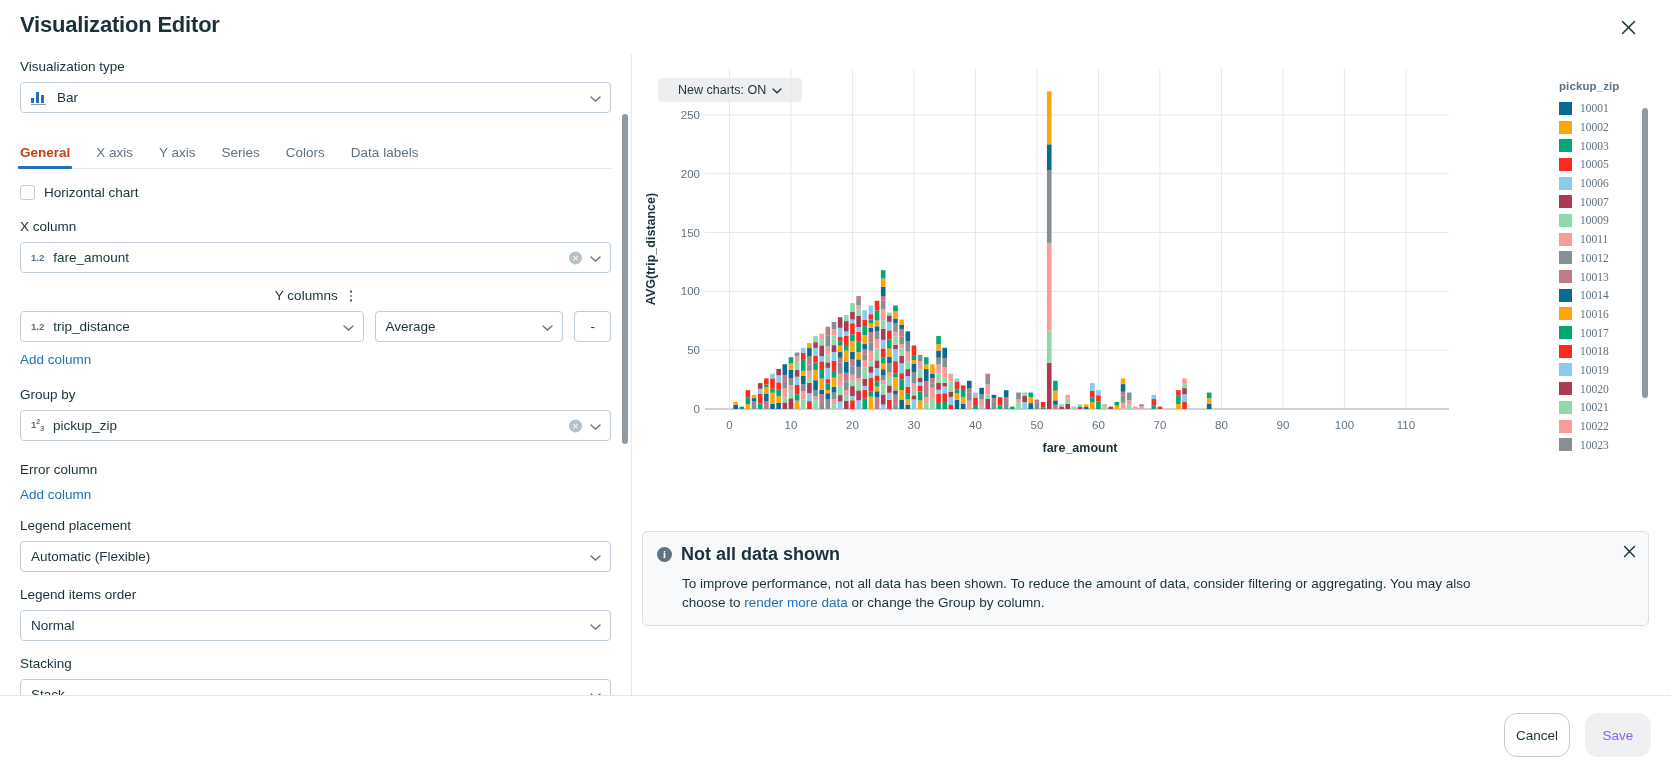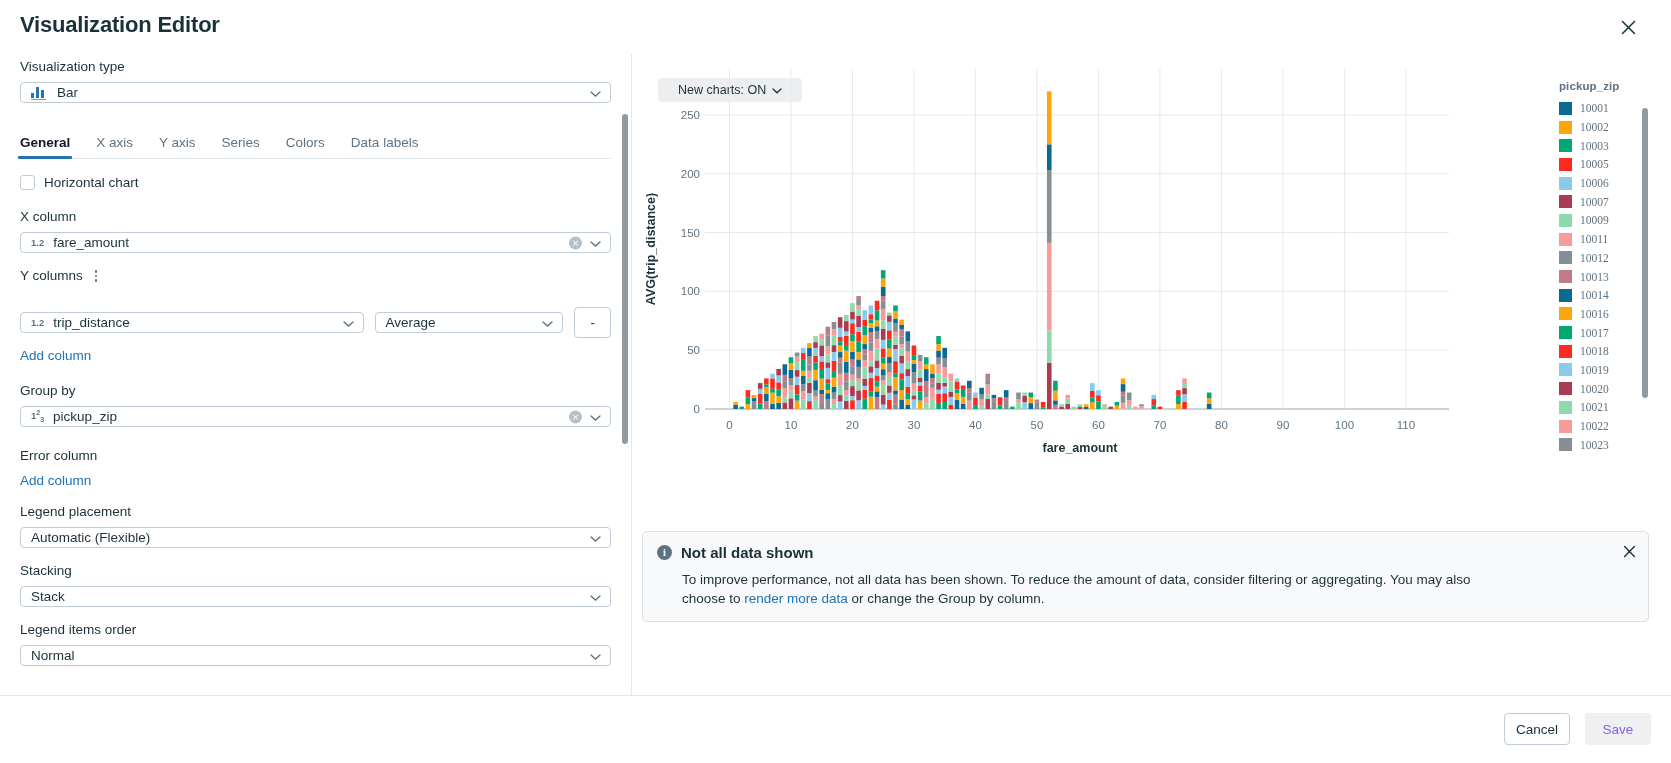--- a/index.html
+++ b/index.html
@@ -34,21 +34,21 @@
     padding: 0 20px 0 20px;
     overflow: hidden;
     border-right: 1px solid #e3e8ed;
   }
   .field-label {
     font-size: 13.5px; color: #1b3139; margin: 0 0 6px 0; line-height: 18px;
   }
   .block { margin-bottom: 14px; }
 
   .select-box {
-    position: relative; width: 100%; height: 21px;
+    position: relative; width: 100%; height: 31px;
     border: 1px solid #c0cdd8; border-radius: 4px; background: #fff;
     display: flex; align-items: center; padding: 0 30px 0 10px;
     font-size: 13.5px; color: #1b3139; cursor: pointer;
   }
   .select-box .caret {
     position: absolute; right: 9px; top: 50%; transform: translateY(-50%);
     pointer-events: none;
   }
   .select-box .clear-x {
     position: absolute; right: 28px; top: 50%; transform: translateY(-50%);
@@ -78,36 +78,36 @@
   
   .tabs {
     display: flex; align-items: flex-end; gap: 26px;
     border-bottom: 1px solid #e3e8ed;
     height: 34px; margin: 22px 0 16px 0;
   }
   .tab {
     font-size: 13.5px; color: #5f7281; padding-bottom: 8px; cursor: pointer;
     position: relative; white-space: nowrap;
   }
-  .tab.active { color: #0f172a; font-weight: bold; }
+  .tab.active { color: #c2410c; font-weight: bold; }
   .tab.active::after {
     content: ""; position: absolute; left: -2px; right: -2px; bottom: -1px;
     height: 3px; background: #2272b4; border-radius: 1px;
   }
 
   
   .chk-row { display: flex; align-items: center; margin: 4px 0 18px 0; }
   .chk {
     width: 15px; height: 15px; border: 1px solid #c0cdd8; border-radius: 3px;
     background: #fff; margin-right: 9px; cursor: pointer;
   }
   .chk-label { font-size: 13.5px; color: #1b3139; }
 
   
-  .ycols-header { display: flex; align-items: center; gap: 8px; margin-bottom: 22px; }
+  .ycols-header { display: flex; align-items: center; gap: 8px; margin-bottom: 6px; justify-content: center; }
   .kebab { cursor: pointer; display: flex; flex-direction: column; gap: 2px; padding: 2px 4px;}
   .kebab span { width: 2.5px; height: 2.5px; border-radius: 50%; background: #5f7281; display:block;}
   .ycols-row { display: flex; gap: 11px; align-items: center; }
   .ycols-row .col-sel { width: 346px; }
   .ycols-row .agg-sel { width: 190px; }
   .ycols-row .dash-btn {
     width: 37px; height: 31px; border: 1px solid #c0cdd8; border-radius: 4px;
     background: #fff; display: flex; align-items: center; justify-content: center;
     font-size: 13.5px; color: #1b3139; cursor: pointer;
   }
@@ -152,21 +152,21 @@
     background: #919aa1; border-radius: 3px;
   }
 
   
   .alert {
     position: absolute; left: 9px; right: 22px; top: 477px;
     border: 1px solid #dce0e3; border-radius: 5px; background: #f8f9fa;
     padding: 12px 14px 13px 14px;
   }
   .alert-head { display: flex; align-items: center; gap: 9px; }
-  .alert-title { font-size: 15px; font-weight: bold; color: #1b3139; }
+  .alert-title { font-size: 18px; font-weight: bold; color: #1b3139; }
   .alert-body {
     font-size: 13.5px; color: #1b3139; margin-top: 9px; padding-left: 25px;
     line-height: 19px; max-width: 830px;
   }
   .alert-body .link2 { color: #2272b4; cursor: pointer; }
   .alert-close {
     position: absolute; right: 10px; top: 10px; width: 18px; height: 18px;
     cursor: pointer; display:flex; align-items:center; justify-content:center;
   }
   .info-icon {
@@ -174,21 +174,21 @@
     color: #fff; font-size: 10.5px; font-weight: bold; line-height: 15px;
     text-align: center; font-family: "Liberation Serif", serif; flex:none;
   }
 
   
   .footer {
     position: absolute; left: 0; right: 0; bottom: 0; height: 68px;
     border-top: 1px solid #e3e8ed; background: #fff;
   }
   .btn {
-    position: absolute; top: 17px; height: 32px; border-radius: 4px;
+    position: absolute; top: 17px; height: 44px; border-radius: 13px;
     font-size: 13.5px; display: flex; align-items: center; justify-content: center;
     cursor: pointer;
   }
   .btn-cancel {
     right: 101px; width: 66px; border: 1px solid #c0cdd8; background: #fff; color: #1b3139;
   }
   .btn-save {
     right: 20px; width: 66px; background: #eef0f2; color: #8b5cf6; cursor: default;
     border: 1px solid transparent;
   }
@@ -312,35 +312,35 @@
         <span>Automatic (Flexible)</span>
         <span class="caret">
           <svg width="11" height="7" viewBox="0 0 11 7">
               <path d="M1 1.4 L5.5 5.6 L10 1.4" stroke="#5f7281" stroke-width="1.3" fill="none" stroke-linecap="round"></path>
             </svg>
         </span>
       </div>
     </div>
 
     <div class="block">
-      <div class="field-label">Stacking</div>
+      <div class="field-label">Legend items order</div>
       <div class="select-box">
-        <span>Stack</span>
+        <span>Normal</span>
         <span class="caret">
           <svg width="11" height="7" viewBox="0 0 11 7">
               <path d="M1 1.4 L5.5 5.6 L10 1.4" stroke="#5f7281" stroke-width="1.3" fill="none" stroke-linecap="round"></path>
             </svg>
         </span>
       </div>
     </div>
 
     <div class="block">
-      <div class="field-label">Legend items order</div>
+      <div class="field-label">Stacking</div>
       <div class="select-box">
-        <span>Normal</span>
+        <span>Stack</span>
         <span class="caret">
           <svg width="11" height="7" viewBox="0 0 11 7">
               <path d="M1 1.4 L5.5 5.6 L10 1.4" stroke="#5f7281" stroke-width="1.3" fill="none" stroke-linecap="round"></path>
             </svg>
         </span>
       </div>
     </div>
 
     <div class="lp-scroll"></div>
   </div>

